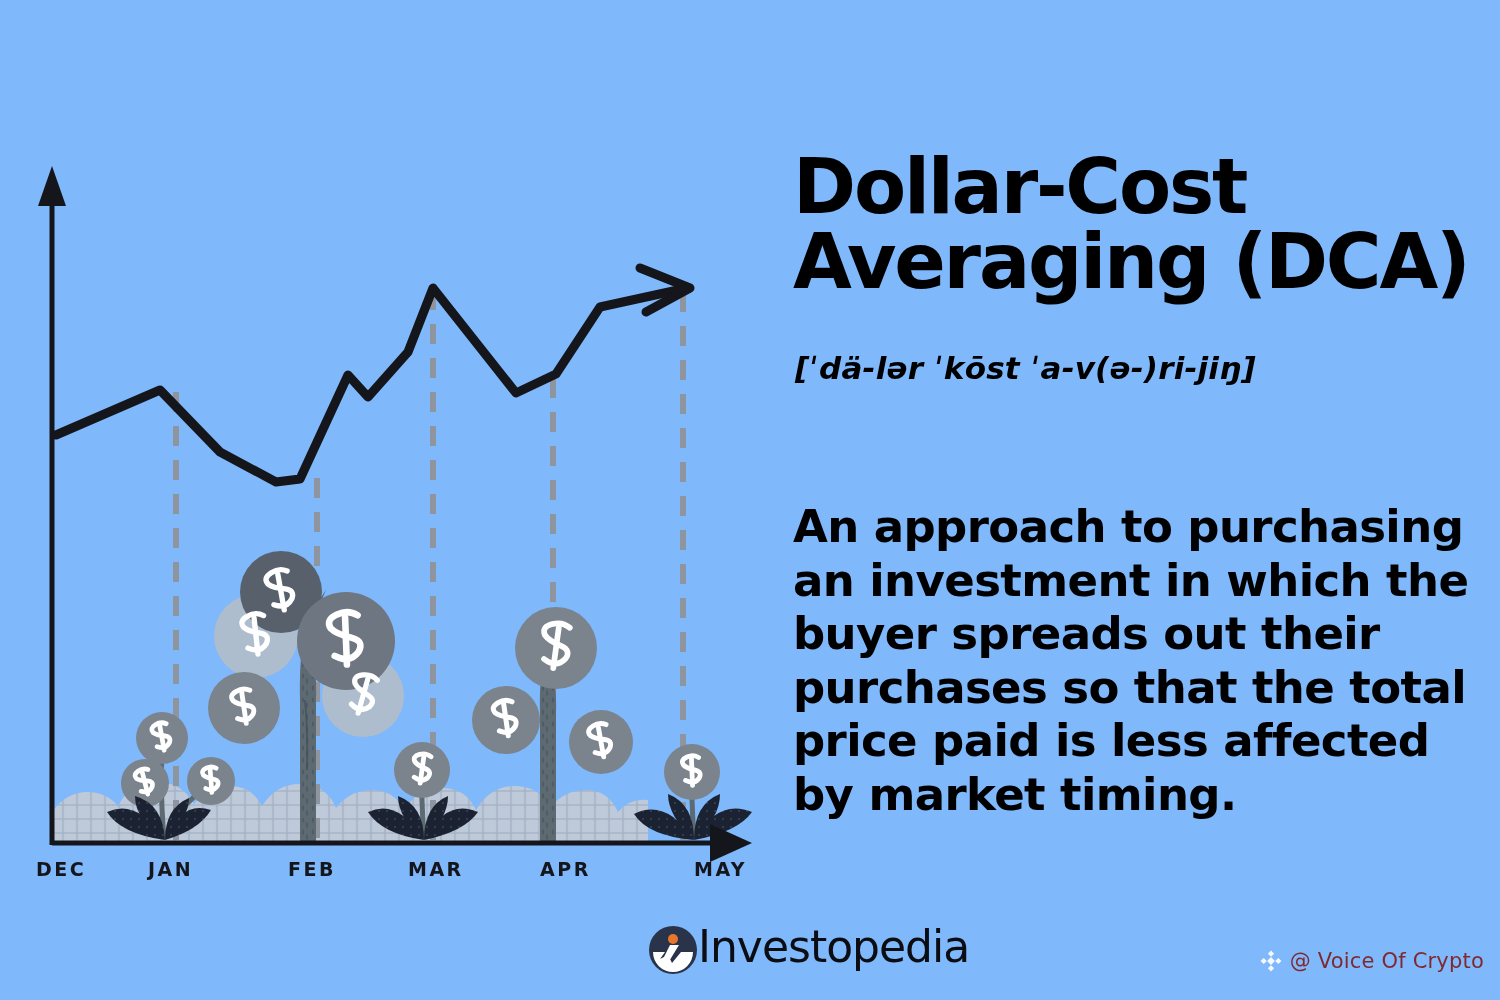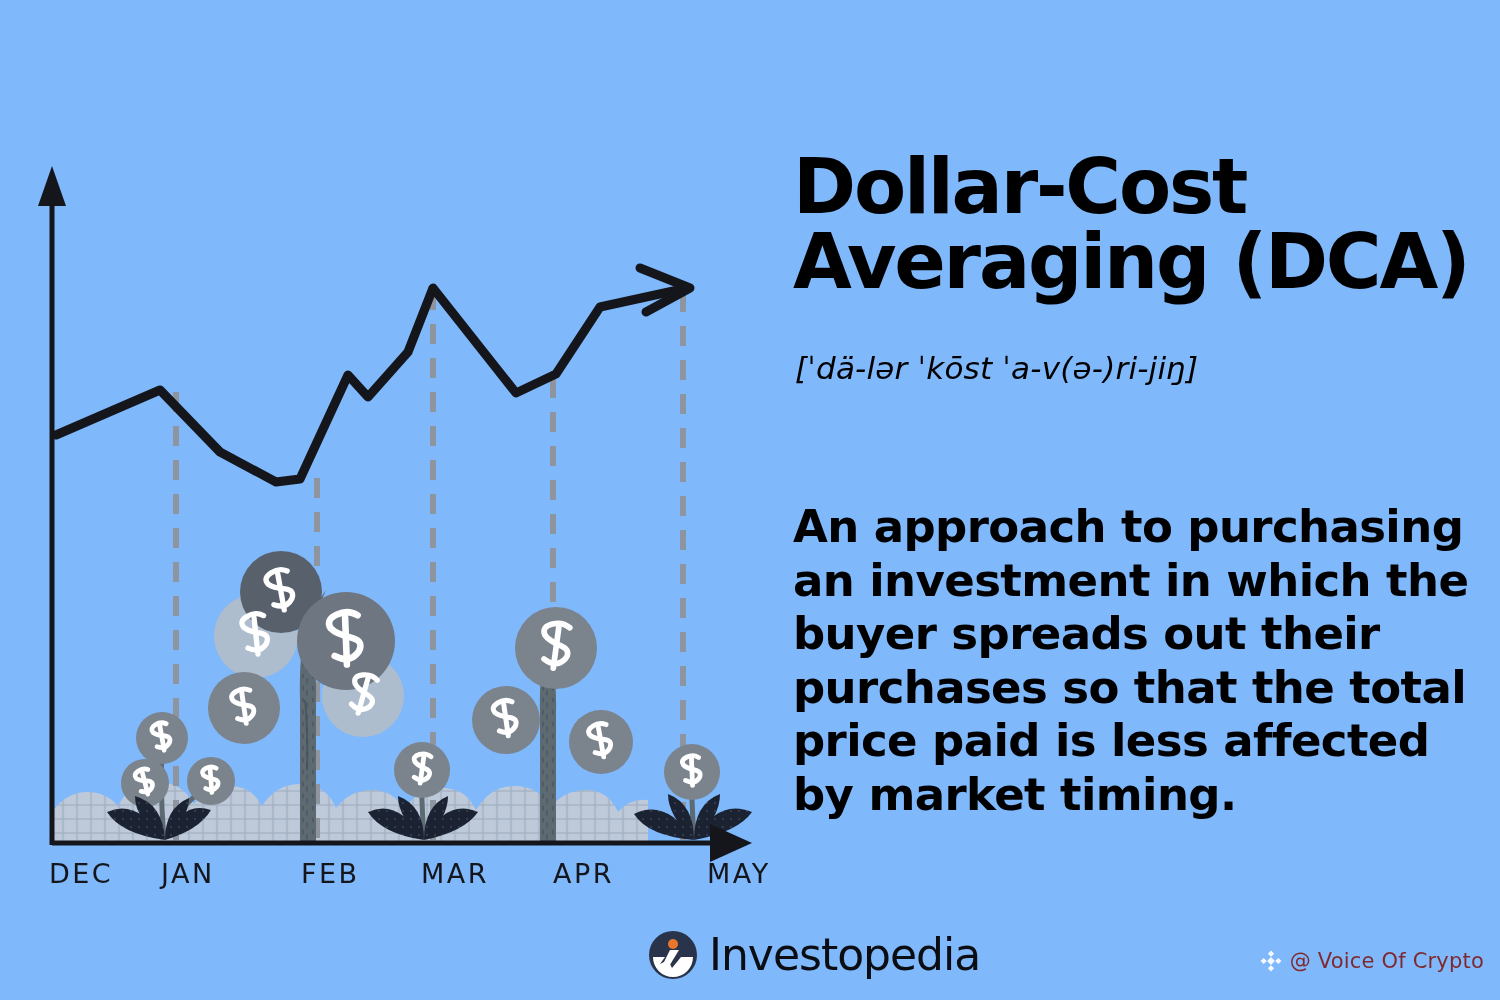--- a/index.html
+++ b/index.html
@@ -13,49 +13,49 @@
 
   
   #illus{position:absolute;left:0;top:0;width:790px;height:1000px;}
   #illus svg{position:absolute;left:0;top:0;}
 
   
   .month-row{position:absolute;left:0;top:858px;width:790px;height:34px;}
   .month{
     position:absolute;top:0;
     font-family:"DejaVu Sans",sans-serif;
-    font-size:27px;font-weight:400;letter-spacing:2.5px;
-    color:#14161c;white-space:nowrap;margin-left:13px;
+    font-size:19px;font-weight:700;letter-spacing:2.5px;
+    color:#14161c;white-space:nowrap;
   }
 
   
   #txtcol{position:absolute;left:793px;top:0;width:707px;height:752px;}
   #title{
     position:absolute;left:0;top:98px;width:690px;
     font-family:"DejaVu Sans",sans-serif;
     font-size:76px;line-height:0.99;font-weight:700;
     letter-spacing:-2.2px;color:#000;
   }
   #phon{
     position:absolute;left:2px;top:350px;width:690px;
     font-family:"DejaVu Sans",sans-serif;
-    font-size:31px;font-style:italic;font-weight:400;
+    font-size:31px;font-style:italic;font-weight:700;
     letter-spacing:.2px;color:#000;
   }
   #body{
     position:absolute;left:0;top:455px;width:700px;
     font-family:"DejaVu Sans",sans-serif;
     font-size:45px;line-height:1.19;font-weight:700;
     letter-spacing:-.6px;color:#000;
   }
 
   
   #brand{
     position:absolute;left:648px;top:925px;
-    height:60px;display:flex;align-items:center;gap:11px;
+    height:60px;display:flex;align-items:flex-start;gap:0;
   }
   #brandmark{width:50px;height:50px;flex:0 0 auto;}
   #brandword{
     font-family:"DejaVu Sans",sans-serif;
     font-size:44px;font-weight:400;letter-spacing:-1px;color:#0b0d12;
     line-height:1;white-space:nowrap;
   }
 
   
   #wm{

